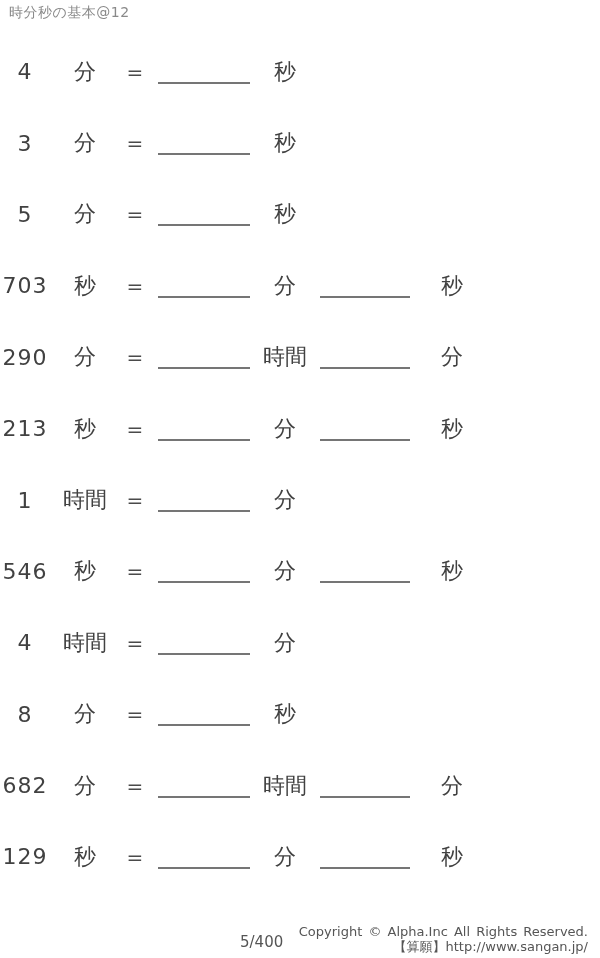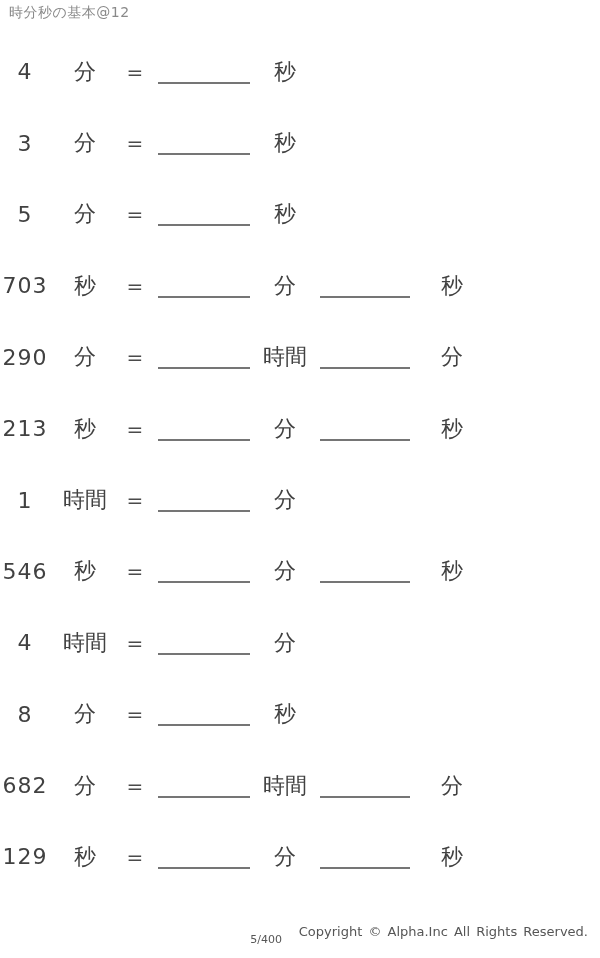--- a/index.html
+++ b/index.html
@@ -56,22 +56,22 @@
     border-bottom: 2px solid #757575;
   }
   .b0 { margin-left: 8px; width: 92px; }
   .u0 { margin-left: 4px; width: 62px; text-align: center; }
   .b1 { margin-left: 4px; width: 90px; }
   .u1 { margin-left: 14px; width: 56px; text-align: center; }
   .page-num {
     position: absolute;
     left: 240px; top: 933px;
     width: 42px;
-    text-align: right;
-    font-size: 11px;
+    text-align: center;
+    font-size: 15px;
     color: #555555;
   }
   .copyright {
     position: absolute;
     right: 12px; top: 925px;
     text-align: right;
     font-size: 13px;
     line-height: 14.5px;
     color: #555555;
     word-spacing: 2px;
@@ -180,15 +180,16 @@
         <span class="punit u0">分</span>
         <span class="blank b1"></span>
         <span class="punit u1">秒</span>
       </div>
     </div>
 
   <div class="page-num">5/400</div>
 
   <div class="copyright">
     <div>Copyright © Alpha.Inc All Rights Reserved.</div>
+    <div>【算願】http://www.sangan.jp/</div>
   </div>
 
 </div>
 
 </body></html>

